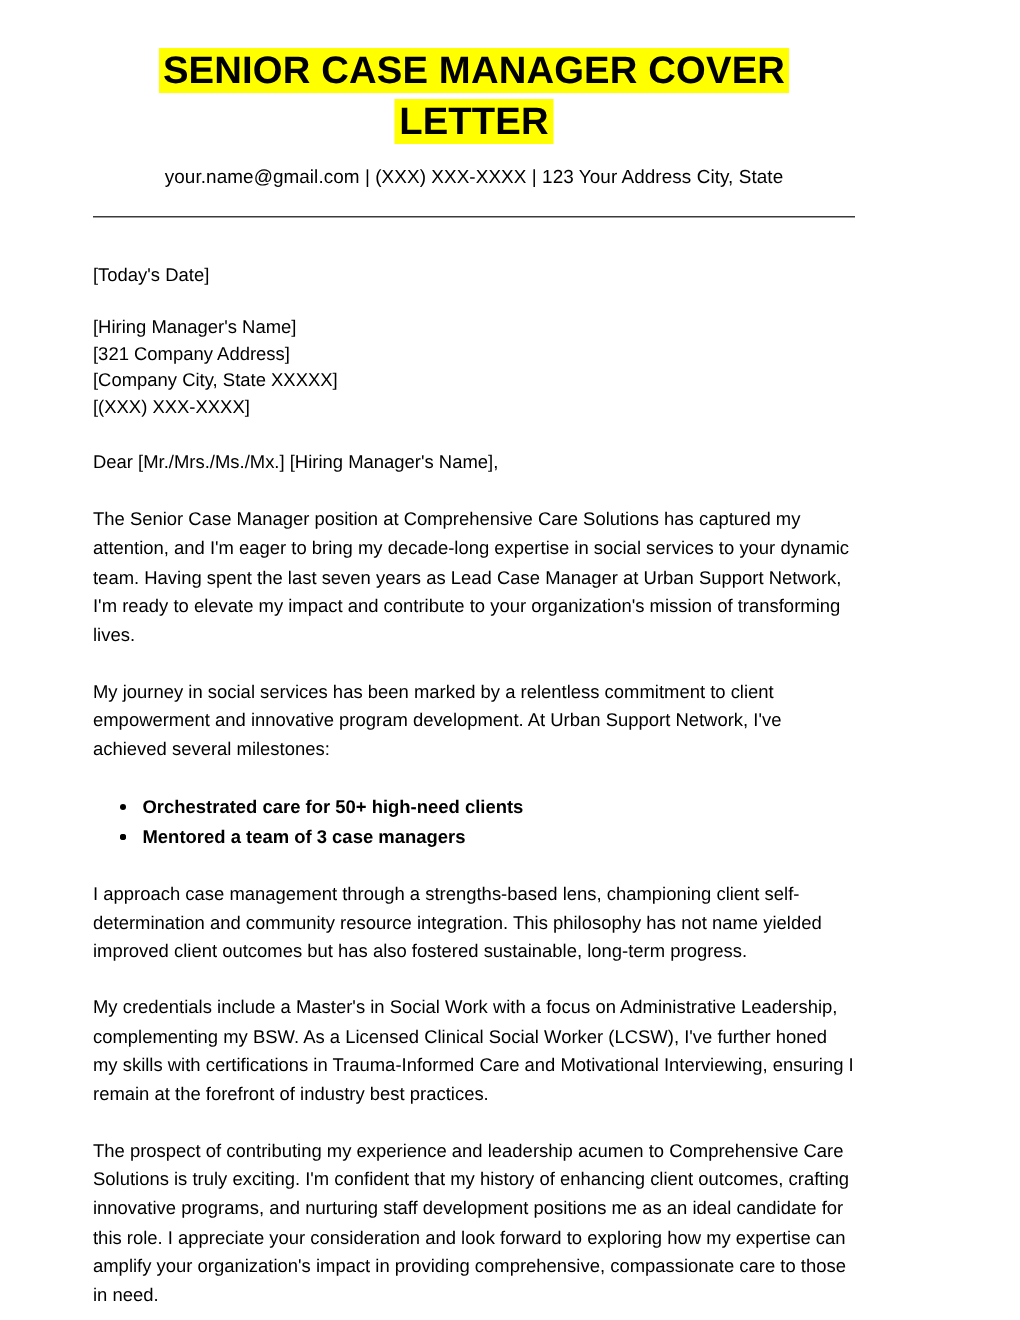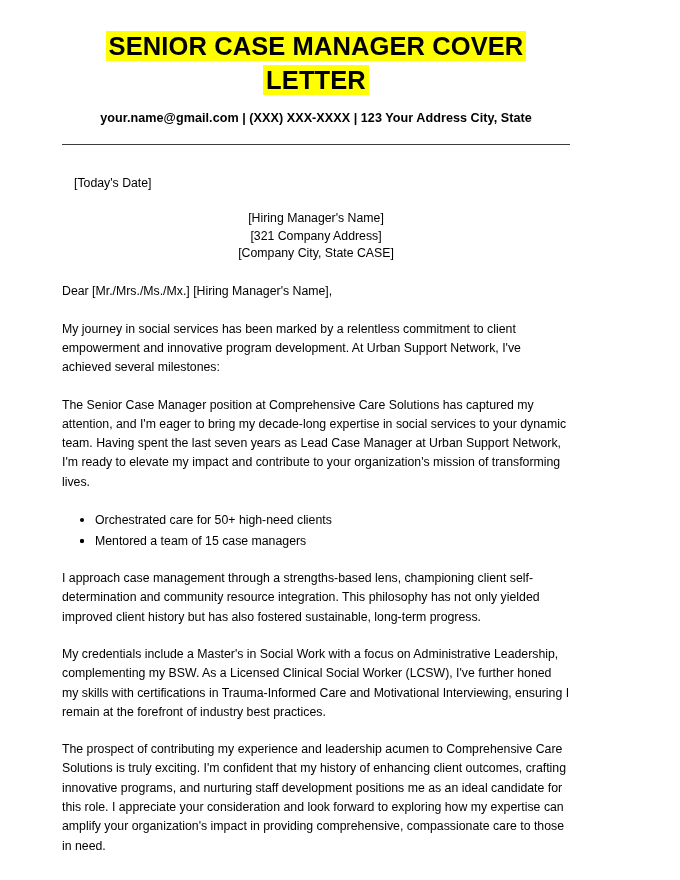--- a/index.html
+++ b/index.html
@@ -38,58 +38,57 @@
     padding: 1px 3px;
     box-decoration-break: clone;
     -webkit-box-decoration-break: clone;
   }
   .contact-line {
     text-align: center;
     font-size: 12.6px;
     margin: 0;
     padding-top: 16px;
     letter-spacing: 0.05px;
-    font-weight: bold;
   }
   .divider {
     margin-top: 19px;
     height: 0;
     border: 0;
     border-top: 1.6px solid #3b3b3b;
     width: 100%;
   }
   
   .body-wrap {
     padding-top: 21px;
     font-size: 12.3px;
     line-height: 19px;
   }
   .date-line {
-    margin: 0 0 17px 12px;
+    margin: 0 0 17px 0;
   }
   .recipient {
     margin: 0 0 19px 0;
-    text-align: center;
   }
   .recipient div {
     margin: 0;
     line-height: 17.5px;
   }
   .salutation {
     margin: 18px 0 19px 0;
   }
   p.para {
     margin: 0 0 18px 0;
     line-height: 19.3px;
     text-align: left;
   }
   ul.achievements {
     list-style: none;
     margin: 0 0 18px 0;
     padding: 0;
+    font-weight: bold;
   }
   ul.achievements li {
     position: relative;
     padding-left: 33px;
     line-height: 20.5px;
     margin: 0;
   }
   ul.achievements li .dot {
     position: absolute;
     left: 18px;
@@ -122,36 +121,37 @@
 
   <hr class="divider">
 
   <div class="body-wrap">
 
     <div class="date-line">[Today's Date]</div>
 
     <div class="recipient">
       <div>[Hiring Manager's Name]</div>
       <div>[321 Company Address]</div>
-      <div>[Company City, State CASE]</div>
+      <div>[Company City, State XXXXX]</div>
+      <div>[(XXX) XXX-XXXX]</div>
     </div>
 
     <div class="salutation">Dear [Mr./Mrs./Ms./Mx.] [Hiring Manager's Name],</div>
 
+    <p class="para">The Senior Case Manager position at Comprehensive Care Solutions has captured my attention, and I'm eager to bring my decade-long expertise in social services to your dynamic team. Having spent the last seven years as Lead Case Manager at Urban Support Network, I'm ready to elevate my impact and contribute to your organization's mission of transforming lives.</p>
+
     <p class="para">My journey in social services has been marked by a relentless commitment to client empowerment and innovative program development. At Urban Support Network, I've achieved several milestones:</p>
-
-    <p class="para">The Senior Case Manager position at Comprehensive Care Solutions has captured my attention, and I'm eager to bring my decade-long expertise in social services to your dynamic team. Having spent the last seven years as Lead Case Manager at Urban Support Network, I'm ready to elevate my impact and contribute to your organization's mission of transforming lives.</p>
 
     <ul class="achievements">
       <li><span class="dot"></span><span>Orchestrated care for 50+ high-need clients</span></li>
       <li><span class="dot"></span></li>
-      <li><span class="dot"></span><span>Mentored a team of 15 case managers</span></li>
+      <li><span class="dot"></span><span>Mentored a team of 3 case managers</span></li>
     </ul>
 
-    <p class="para">I approach case management through a strengths-based lens, championing client self-determination and community resource integration. This philosophy has not only yielded improved client history but has also fostered sustainable, long-term progress.</p>
+    <p class="para">I approach case management through a strengths-based lens, championing client self-determination and community resource integration. This philosophy has not name yielded improved client outcomes but has also fostered sustainable, long-term progress.</p>
 
     <p class="para">My credentials include a Master's in Social Work with a focus on Administrative Leadership, complementing my BSW. As a Licensed Clinical Social Worker (LCSW), I've further honed my skills with certifications in Trauma-Informed Care and Motivational Interviewing, ensuring I remain at the forefront of industry best practices.</p>
 
     <p class="para">The prospect of contributing my experience and leadership acumen to Comprehensive Care Solutions is truly exciting. I'm confident that my history of enhancing client outcomes, crafting innovative programs, and nurturing staff development positions me as an ideal candidate for this role. I appreciate your consideration and look forward to exploring how my expertise can amplify your organization's impact in providing comprehensive, compassionate care to those in need.</p>
 
     <div class="signoff">Sincerely,</div>
 
     <div class="signature-name">[Your Name]</div>
 
   </div>

